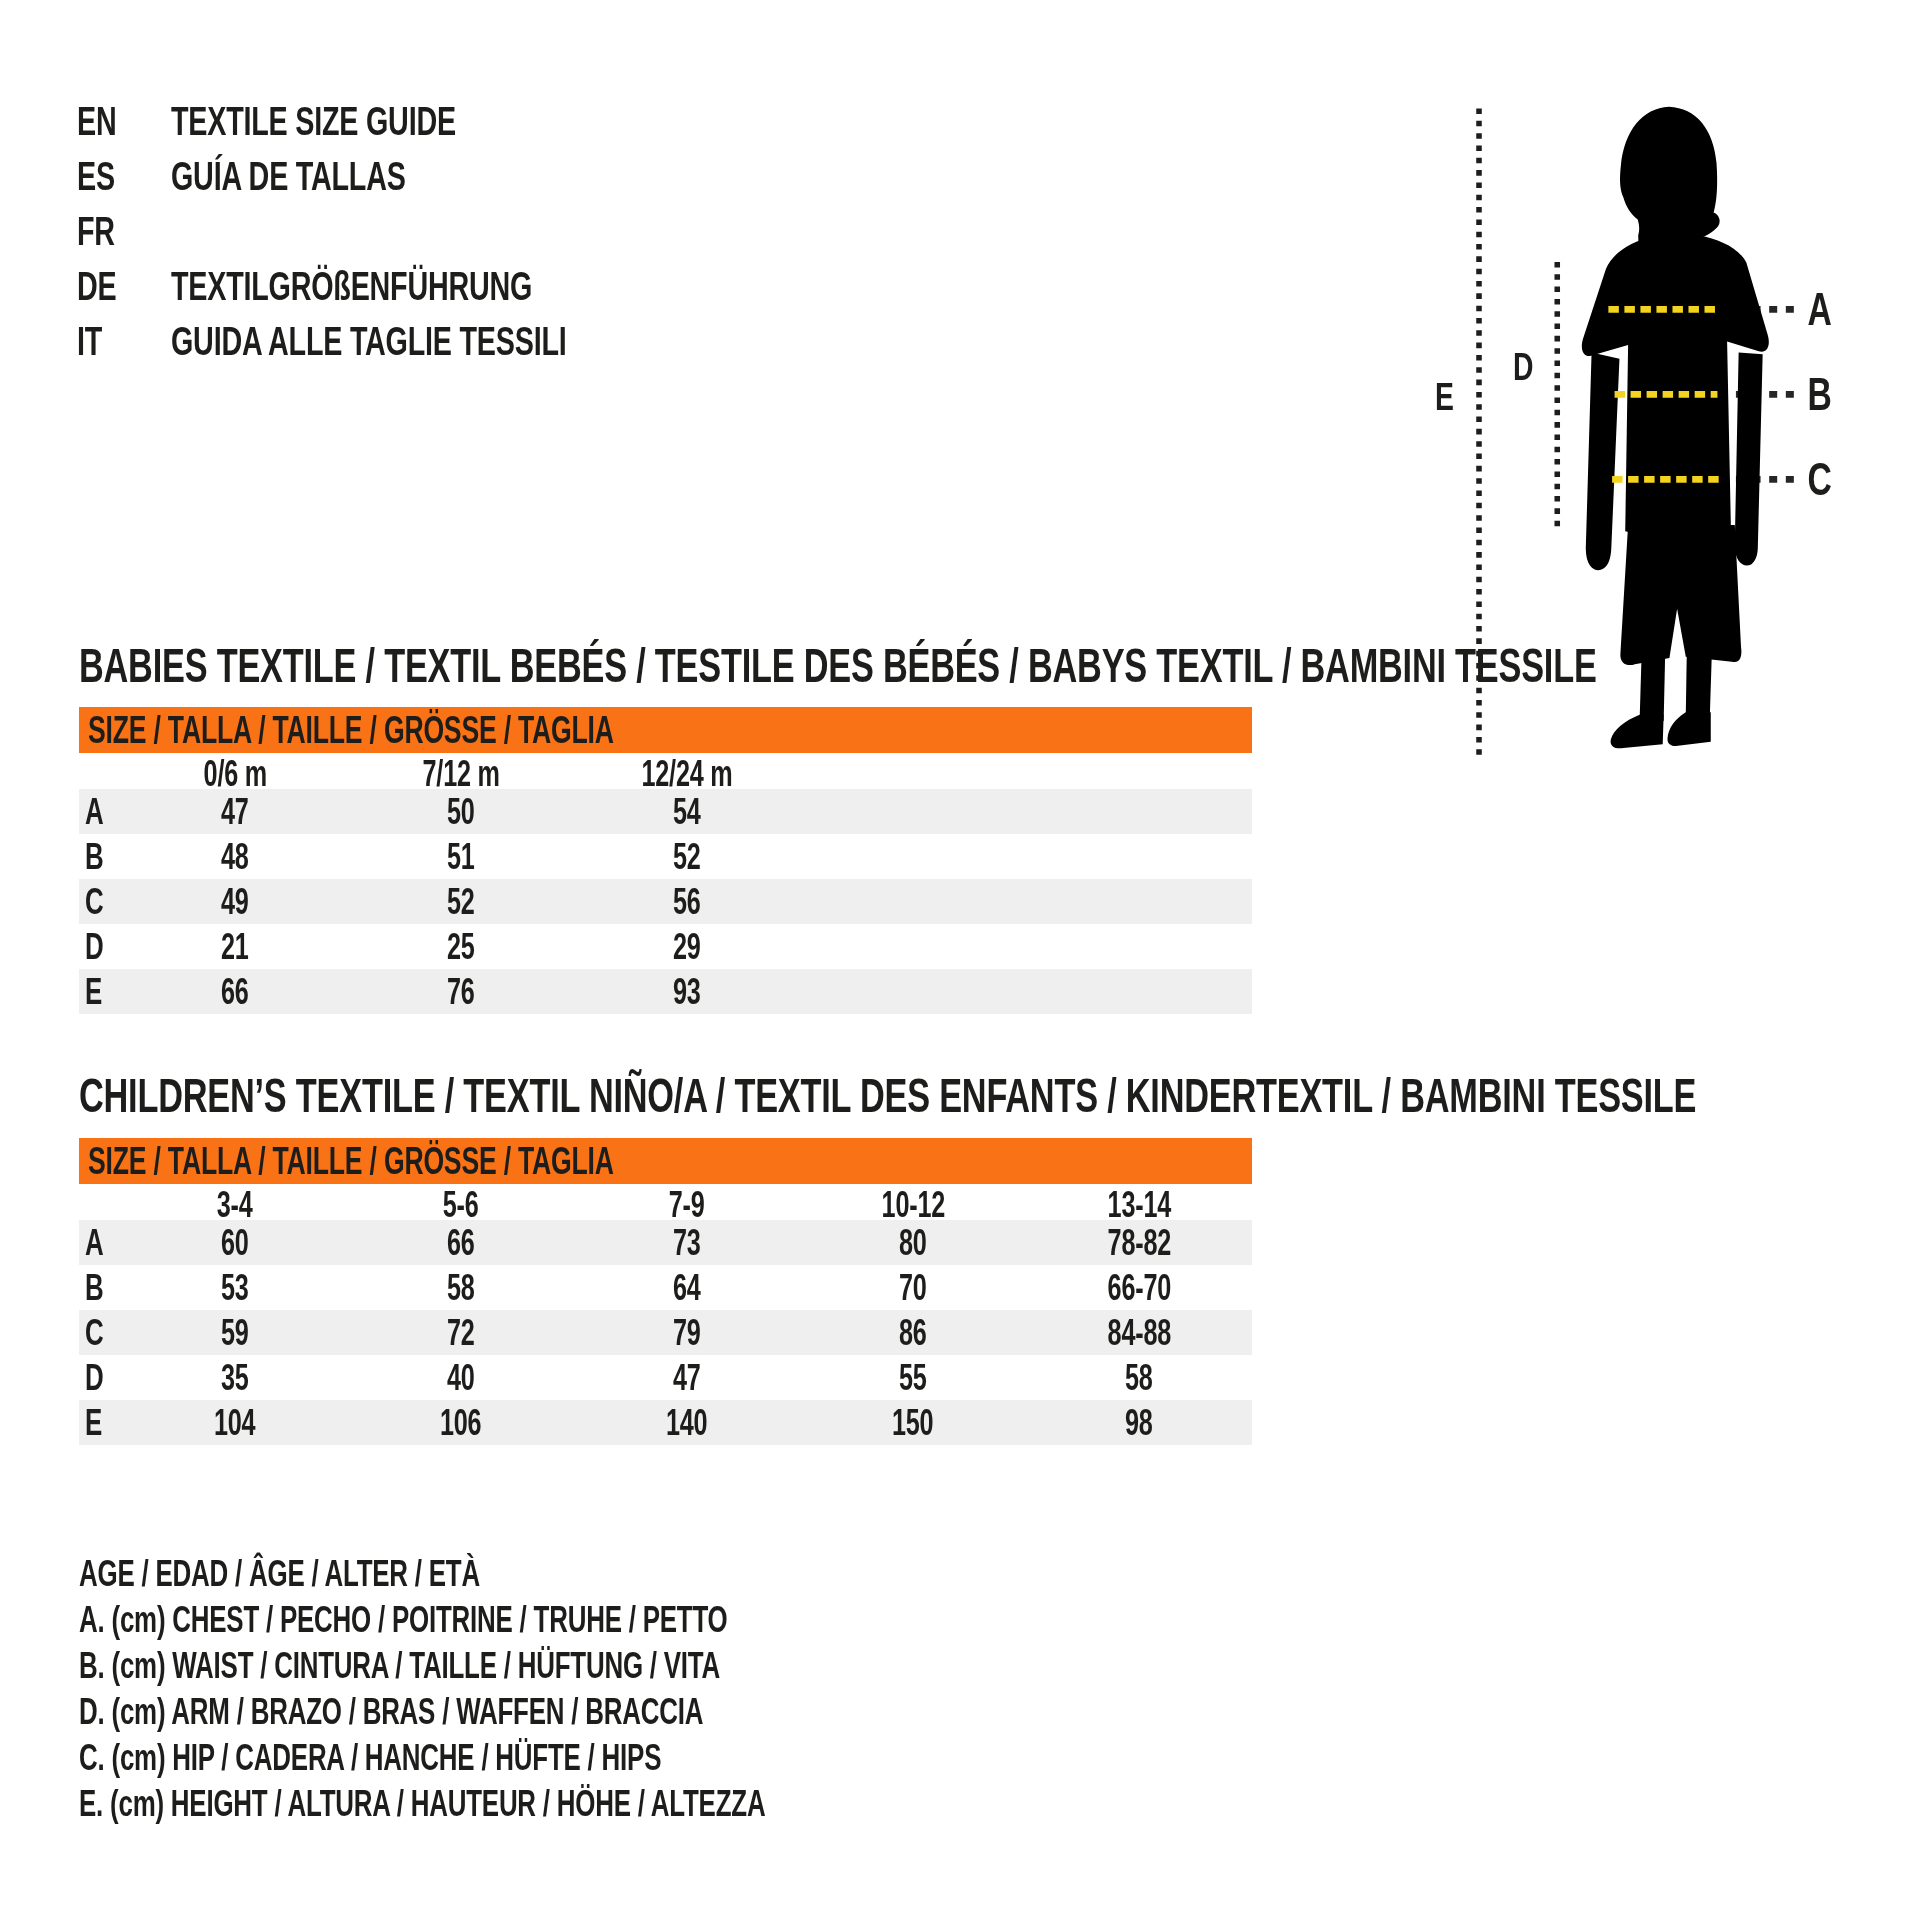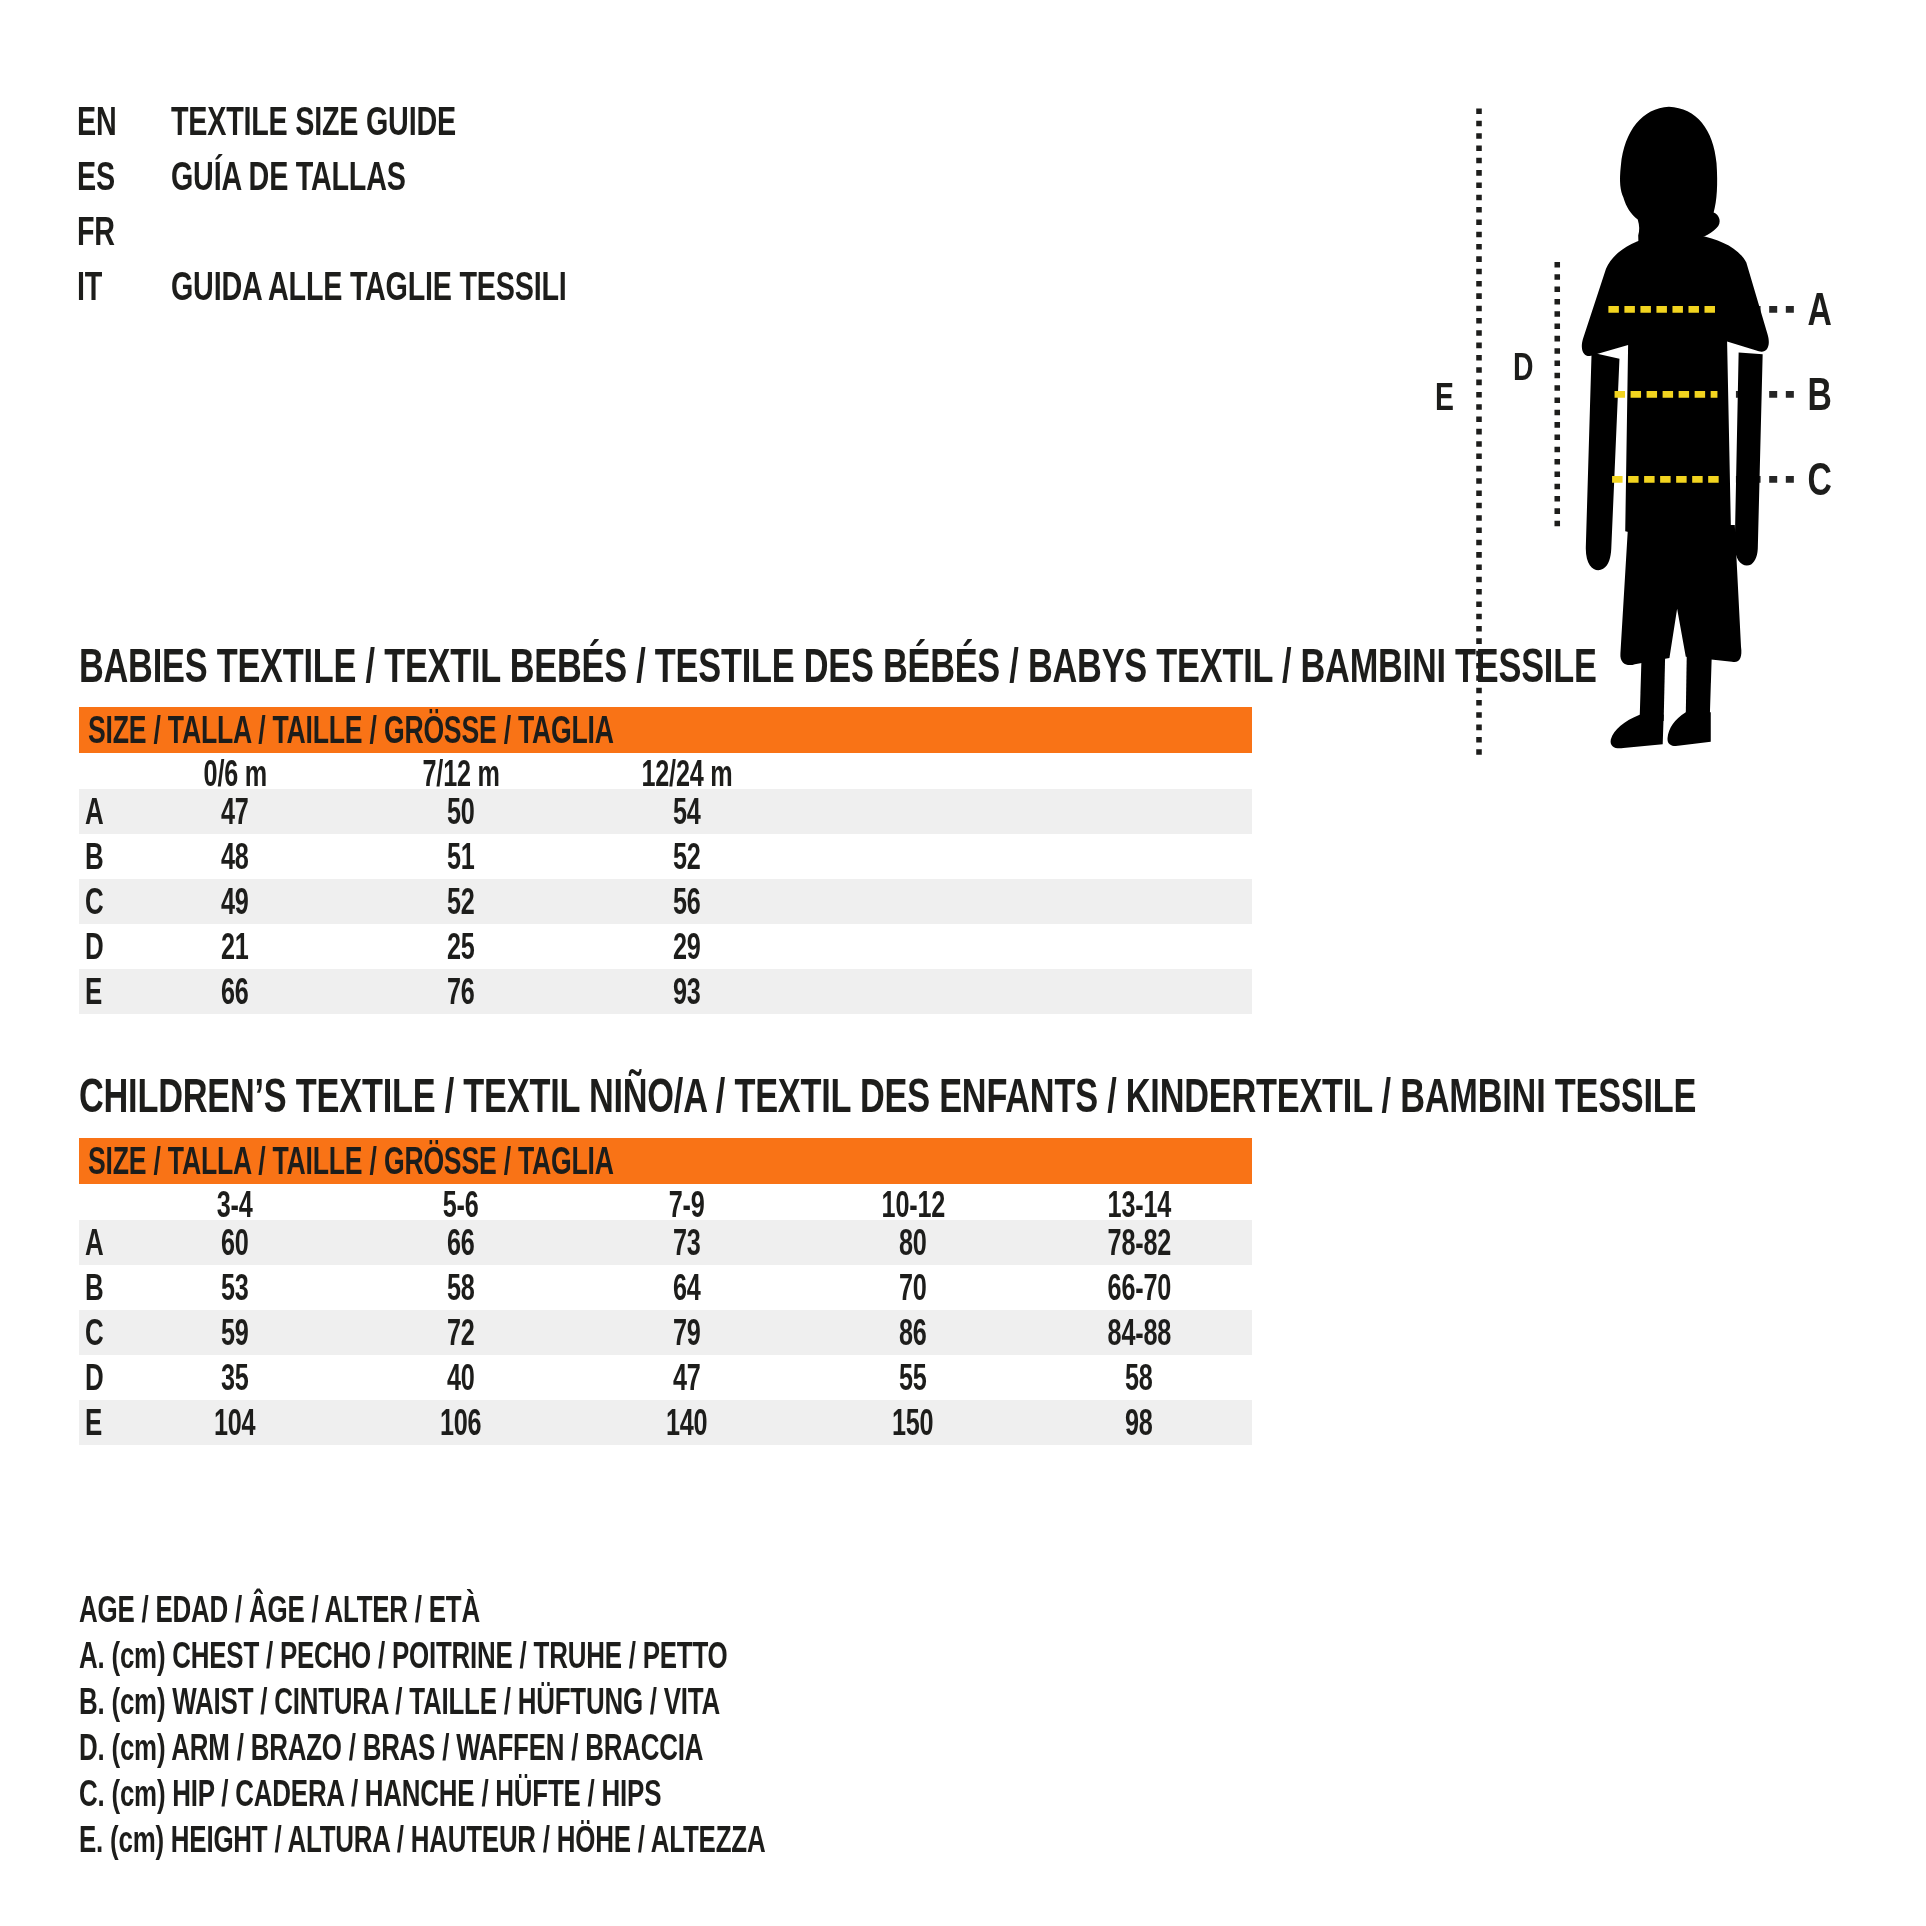--- a/index.html
+++ b/index.html
@@ -50,39 +50,43 @@
   .trow { display:grid; align-items:center; height:45px; }
   .colrow { height:36px; }
   .tbl-babies .trow   { grid-template-columns:43px 226px 226px 226px 1fr; }
   .tbl-children .trow { grid-template-columns:43px 226px 226px 226px 226px 226px 1fr; }
   .zebra { background:#efefef; }
   .rlabel { font-size:37px; padding-left:6.2px; }
   .cell { text-align:center; font-size:36px; }
   .colhead { text-align:center; font-size:36px; }
 
   
-  .legend { position:absolute; left:79px; top:1587px; }
+  .legend { position:absolute; left:79px; top:1551px; }
   .legend-line { height:46px; display:flex; align-items:center; font-size:37px; }
 </style>
 </head>
 <body>
 
 <div class="canvas">
 
   <section class="langs">
     <div class="lang-row">
       <span class="lang-code"><span class="cx">EN</span></span>
       <span class="lang-label"><span class="cx">TEXTILE SIZE GUIDE</span></span>
     </div>
     <div class="lang-row">
       <span class="lang-code"><span class="cx">ES</span></span>
       <span class="lang-label"><span class="cx">GUÍA DE TALLAS</span></span>
     </div>
     <div class="lang-row">
       <span class="lang-code"><span class="cx">FR</span></span>
+    </div>
+    <div class="lang-row">
+      <span class="lang-code"><span class="cx">DE</span></span>
+      <span class="lang-label"><span class="cx">TEXTILGRÖßENFÜHRUNG</span></span>
     </div>
     <div class="lang-row">
       <span class="lang-code"><span class="cx">IT</span></span>
       <span class="lang-label"><span class="cx">GUIDA ALLE TAGLIE TESSILI</span></span>
     </div>
   </section>
 
   <svg class="figure-svg" width="518" height="727" viewBox="0 0 840 1180">
 
     <line x1="110" y1="56" x2="110" y2="1116" stroke="#1d1d1b" stroke-width="9" stroke-dasharray="9 11"></line>

